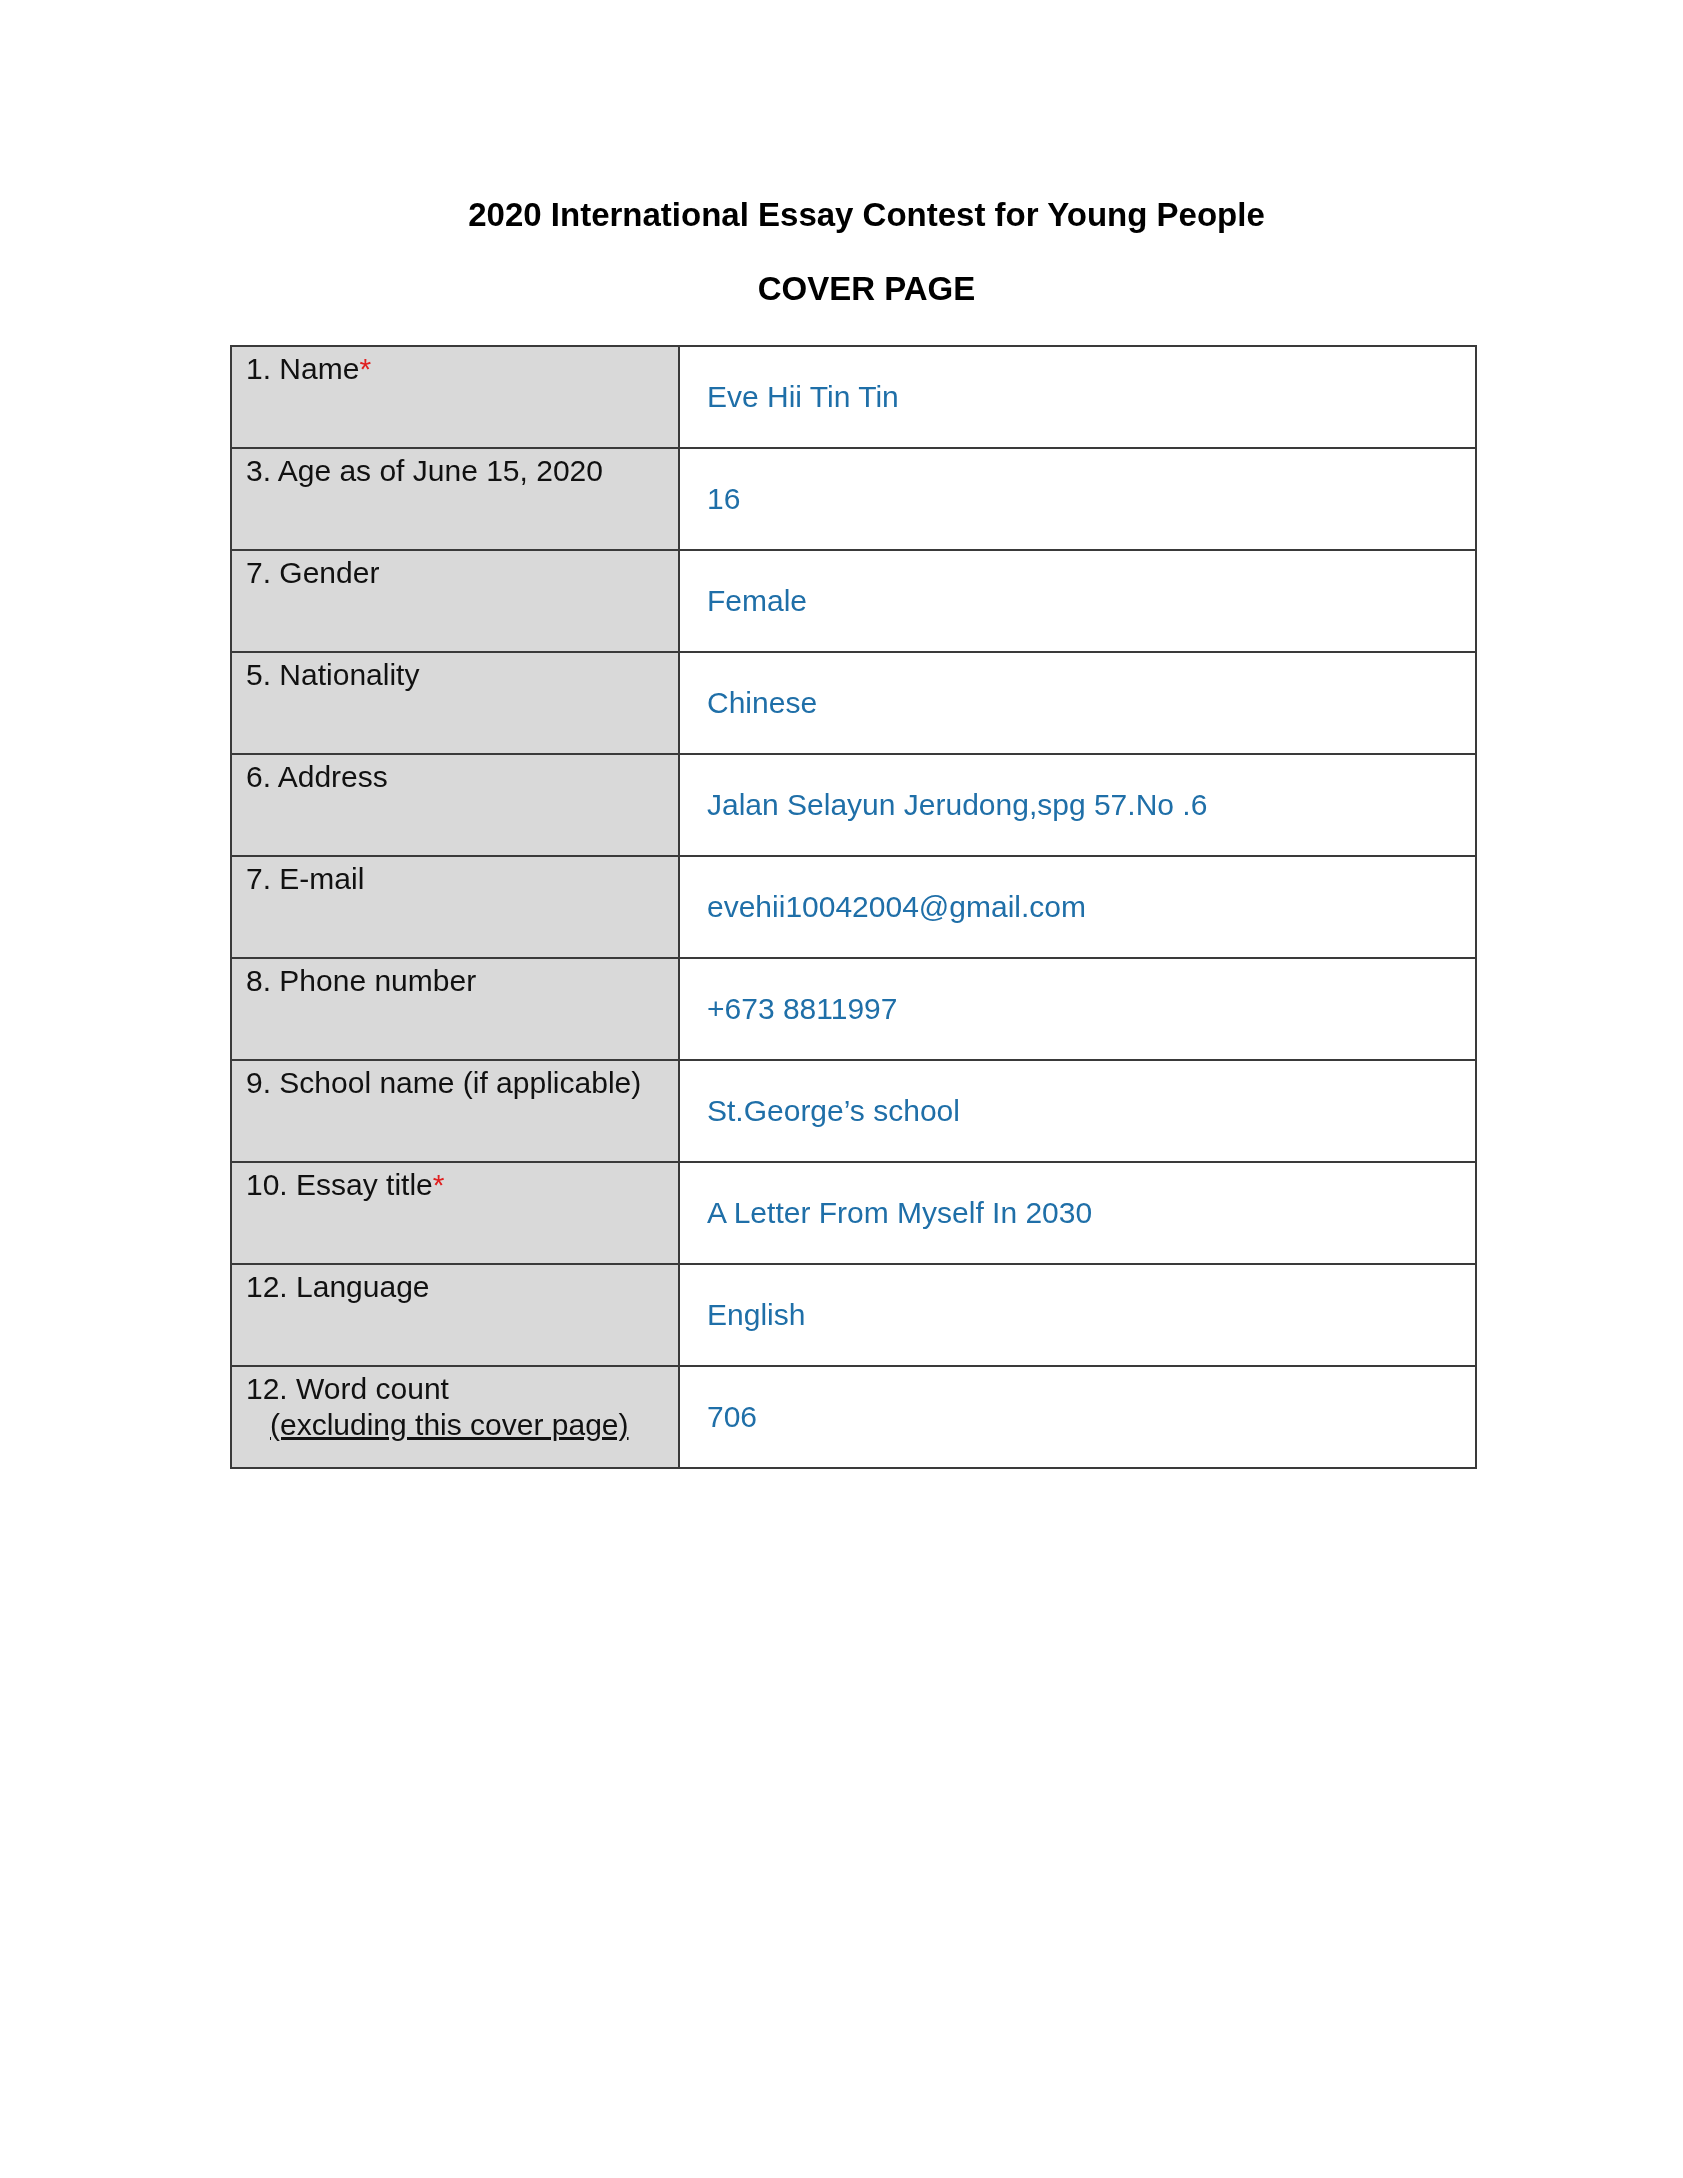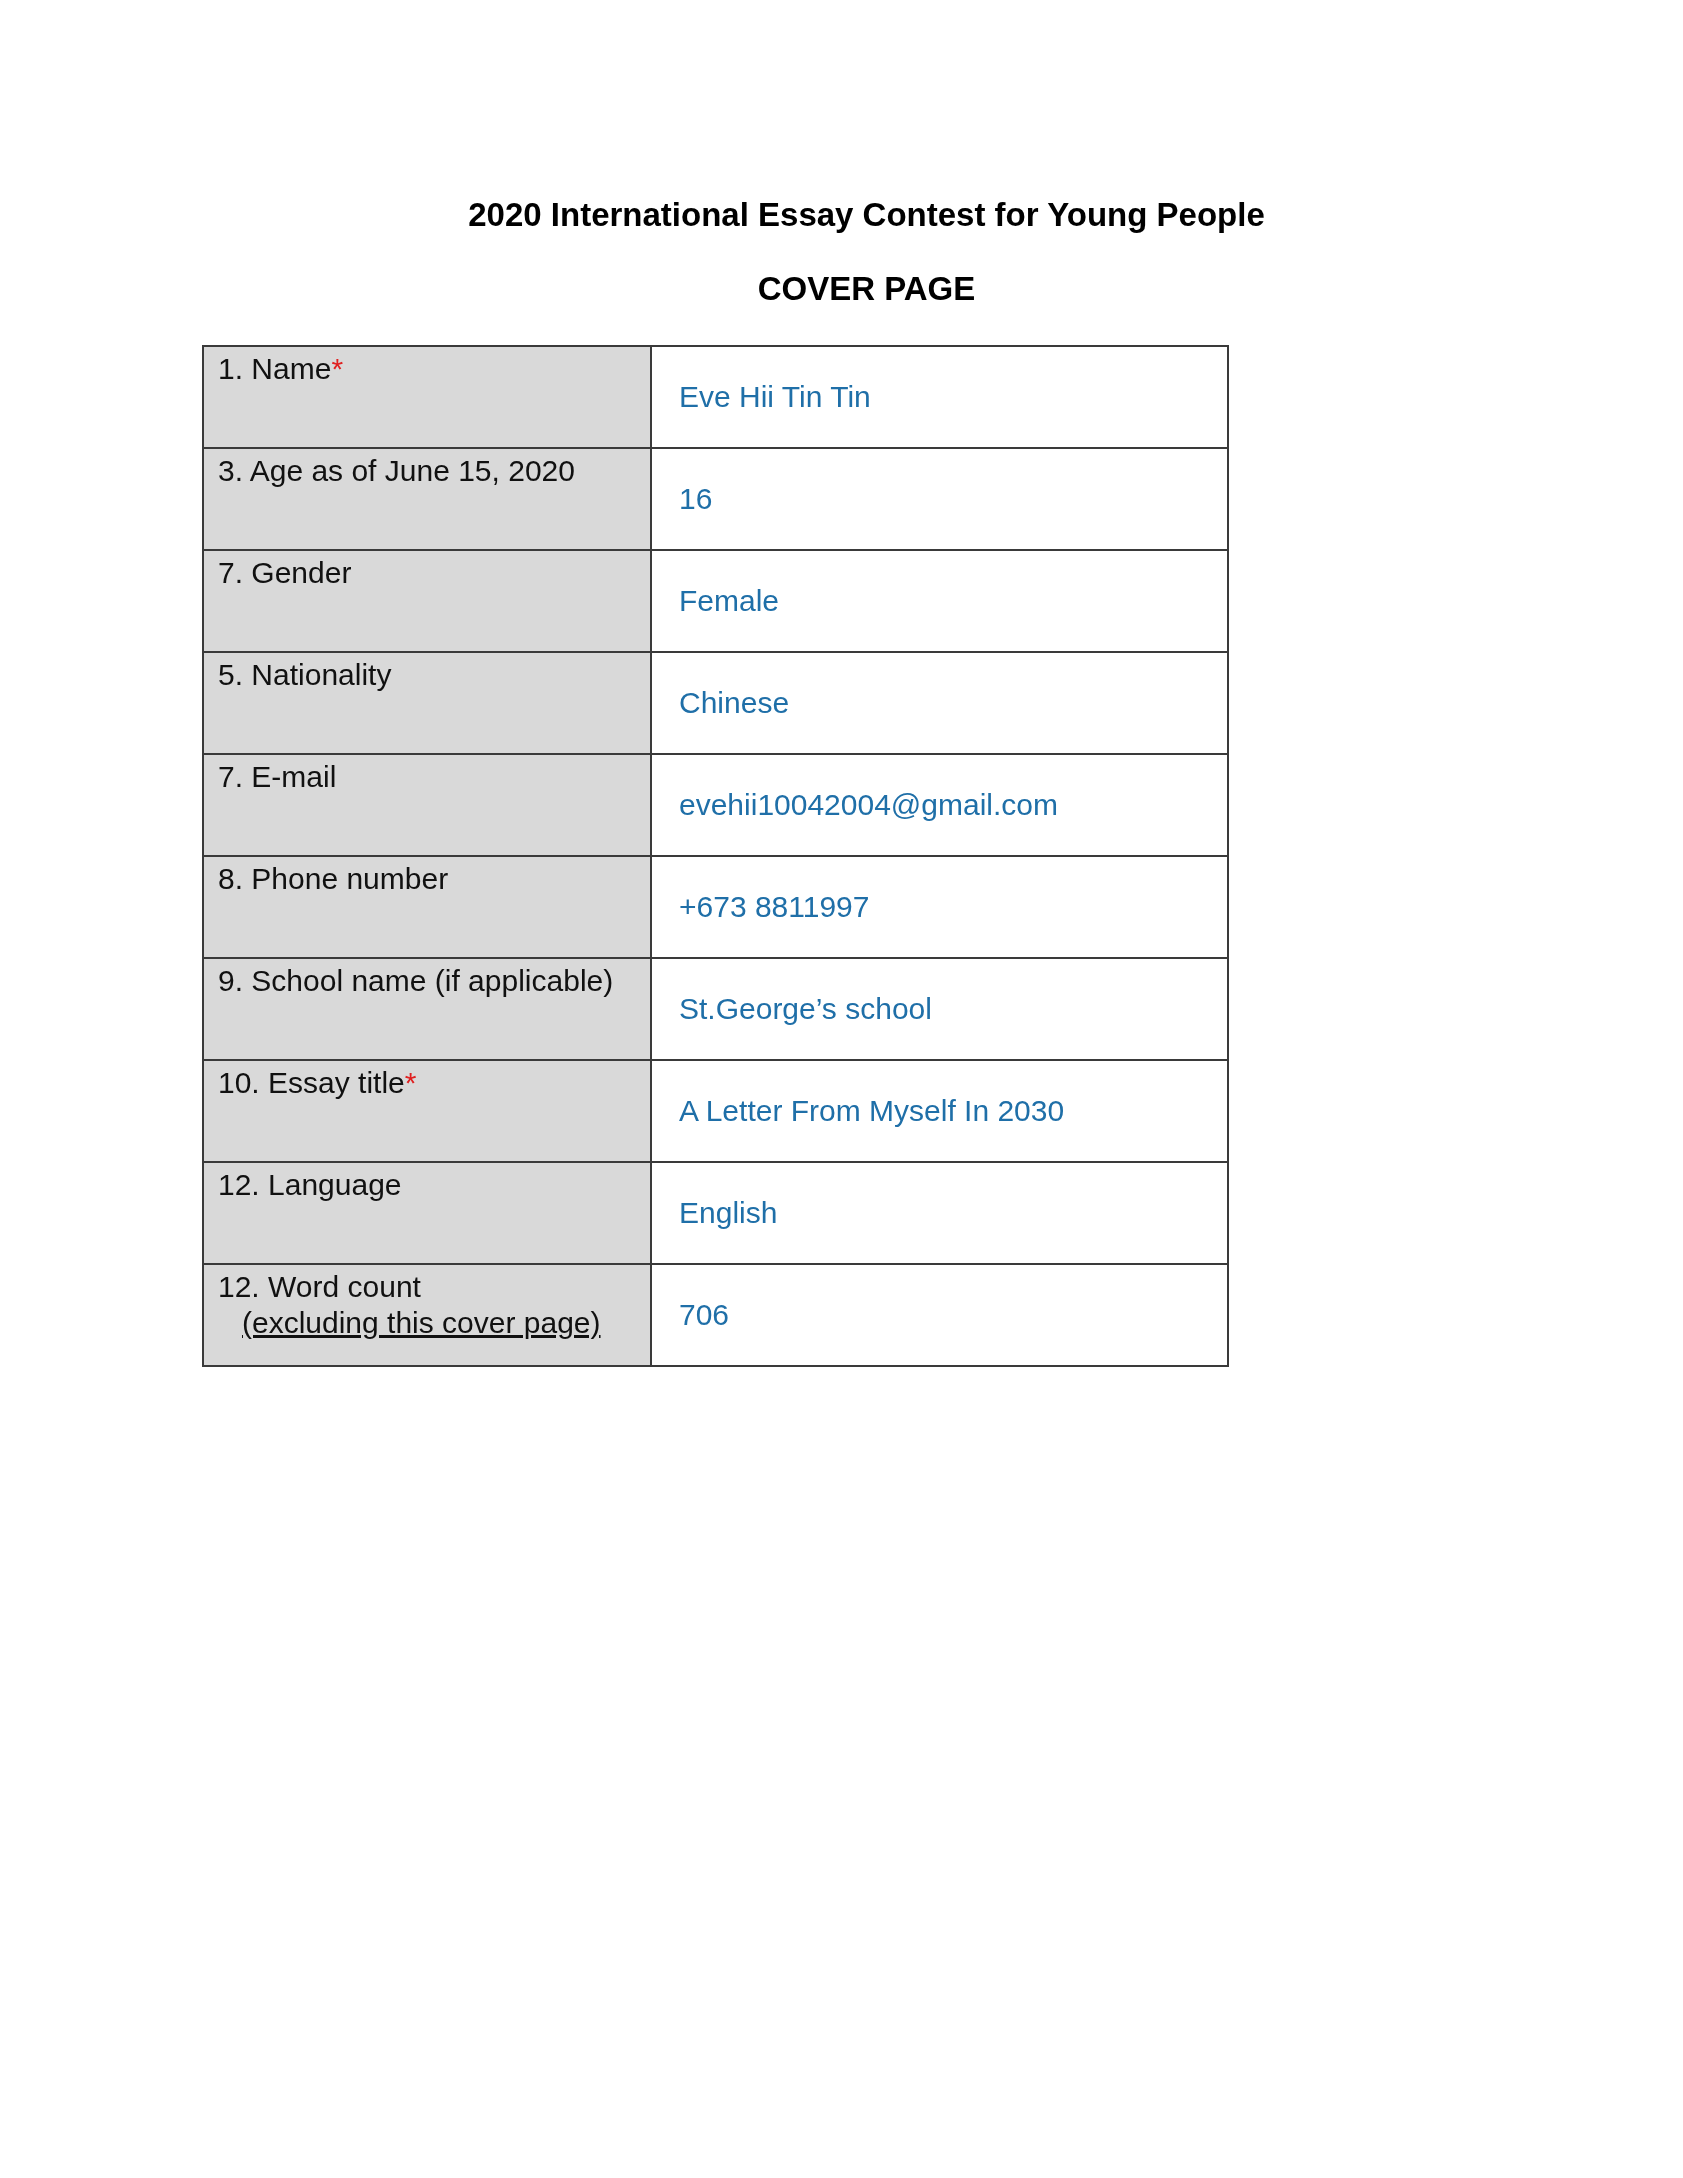--- a/index.html
+++ b/index.html
@@ -29,23 +29,23 @@
       position: absolute;
       left: 0;
       width: 1733px;
       top: 270px;
       text-align: center;
       font-weight: bold;
       font-size: 33px;
     }
     .form-table {
       position: absolute;
-      left: 202px;
+      left: 230px;
       top: 345px;
-      width: 1027px;
+      width: 1247px;
       border-collapse: collapse;
       table-layout: fixed;
     }
     .form-table td {
       border: 2px solid #3a3a3a;
       height: 102px;
       padding: 0;
       vertical-align: top;
       box-sizing: border-box;
     }
@@ -108,20 +108,28 @@
     <tr>
       <td class="label-cell">
         <span>5. Nationality</span>
       </td>
       <td class="value-cell">
         <span>Chinese</span>
       </td>
     </tr>
     <tr>
       <td class="label-cell">
+        <span>6. Address</span>
+      </td>
+      <td class="value-cell">
+        <span>Jalan Selayun Jerudong,spg 57.No .6</span>
+      </td>
+    </tr>
+    <tr>
+      <td class="label-cell">
         <span>7. E-mail</span>
       </td>
       <td class="value-cell">
         <span>evehii10042004@gmail.com</span>
       </td>
     </tr>
     <tr>
       <td class="label-cell">
         <span>8. Phone number</span>
       </td>

